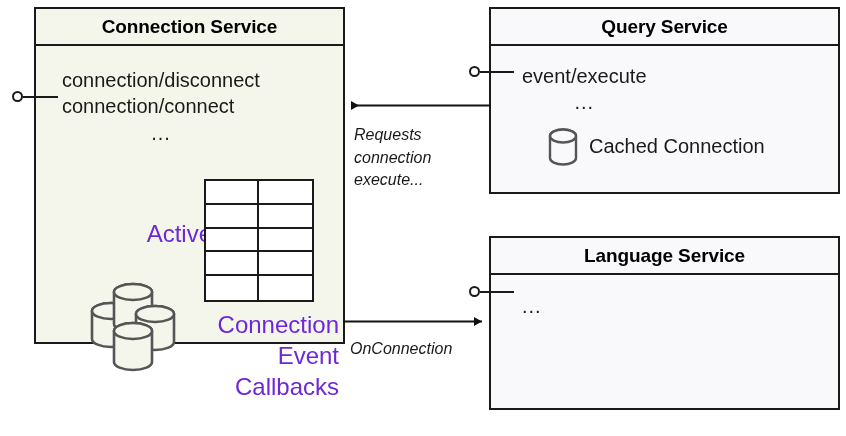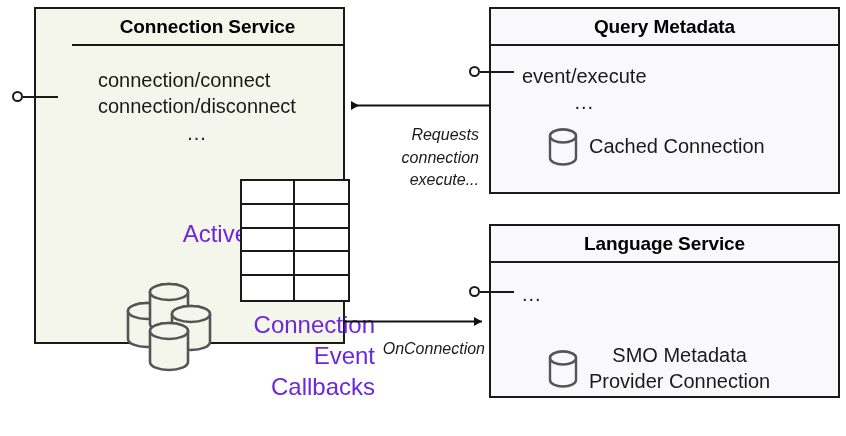--- a/index.html
+++ b/index.html
@@ -83,21 +83,21 @@
     position: absolute;
     overflow: visible;
   }
 
   
   .edge-label {
     position: absolute;
     font-style: italic;
     font-size: 16px;
     color: #1a1a1a;
-    text-align: right;
+    text-align: left;
     line-height: 1.42;
   }
 
   
   .grid-icon {
     position: absolute;
     box-sizing: border-box;
     border: 2px solid #1a1a1a;
     background: #ffffff;
     display: grid;
@@ -135,27 +135,27 @@
     line-height: 1.28;
     text-align: center;
     white-space: nowrap;
   }
 </style>
 </head>
 <body>
 
 <div id="canvas">
 
-  <div class="component comp-green" style="left:34px; top:7px; width:311px; height:337px;padding-left:36px;">
+  <div class="component comp-green" style="left:34px; top:7px; width:311px; height:337px;">
     <div class="comp-header">Connection Service</div>
     <div class="comp-body">
 
       <div class="op-list" style="left:26px; top:21px;">
+        <div>connection/disconnect</div>
         <div>connection/connect</div>
-        <div>connection/disconnect</div>
         <div class="op-ellipsis">...</div>
       </div>
 
       <div class="glyph-caption" style="left:14px; top:172px; width:162px;">
         <div>Active</div>
       </div>
 
       <svg class="arrow-svg" style="left:19px; top:230px;" width="140" height="110" viewBox="0 0 140 110">
         <g fill="#f4f6ec" stroke="#555555" stroke-width="2.6">
 
@@ -194,21 +194,21 @@
 
     </div>
   </div>
 
   <div class="lollipop" style="left:12px; top:91px; width:34px; height:11px;">
     <div class="ball"></div>
     <div class="stem" style="left:11px; width:35px;"></div>
   </div>
 
   <div class="component comp-blue" style="left:489px; top:7px; width:351px; height:187px;">
-    <div class="comp-header">Query Metadata</div>
+    <div class="comp-header">Query Service</div>
     <div class="comp-body">
 
       <div class="op-list" style="left:31px; top:17px;">
         <div>event/execute</div>
         <div class="op-ellipsis">...</div>
       </div>
 
       <div class="store-row" style="left:56px; top:81px;">
         <svg width="32" height="40" viewBox="0 0 32 40">
           <g fill="#f9f9fb" stroke="#555555" stroke-width="2.4">
@@ -222,40 +222,28 @@
       </div>
 
     </div>
   </div>
 
   <div class="lollipop" style="left:469px; top:66px; width:34px; height:11px;">
     <div class="ball"></div>
     <div class="stem" style="left:11px; width:34px;"></div>
   </div>
 
-  <div class="component comp-blue" style="left:489px; top:224px; width:351px; height:174px;">
+  <div class="component comp-blue" style="left:489px; top:236px; width:351px; height:174px;">
     <div class="comp-header">Language Service</div>
     <div class="comp-body">
 
       <div class="op-list" style="left:31px; top:18px;">
         <div class="op-ellipsis">...</div>
       </div>
 
-      <div class="store-row" style="left:56px; top:80px;">
-        <svg width="32" height="40" viewBox="0 0 32 40">
-          <g fill="#f9f9fb" stroke="#555555" stroke-width="2.4">
-            <path d="M3,31 L3,9 A13,6.5 0 0 1 29,9 L29,31 A13,6.5 0 0 1 3,31 Z"></path>
-            <ellipse cx="16" cy="9" rx="13" ry="6.5"></ellipse>
-          </g>
-        </svg>
-        <div class="store-label">
-          <div>SMO Metadata</div>
-          <div>Provider Connection</div>
-        </div>
-      </div>
 
     </div>
   </div>
 
   <div class="lollipop" style="left:469px; top:286px; width:34px; height:11px;">
     <div class="ball"></div>
     <div class="stem" style="left:11px; width:34px;"></div>
   </div>
 
   <svg class="arrow-svg" style="left:341px; top:96px;" width="152" height="20" viewBox="0 0 152 20">

